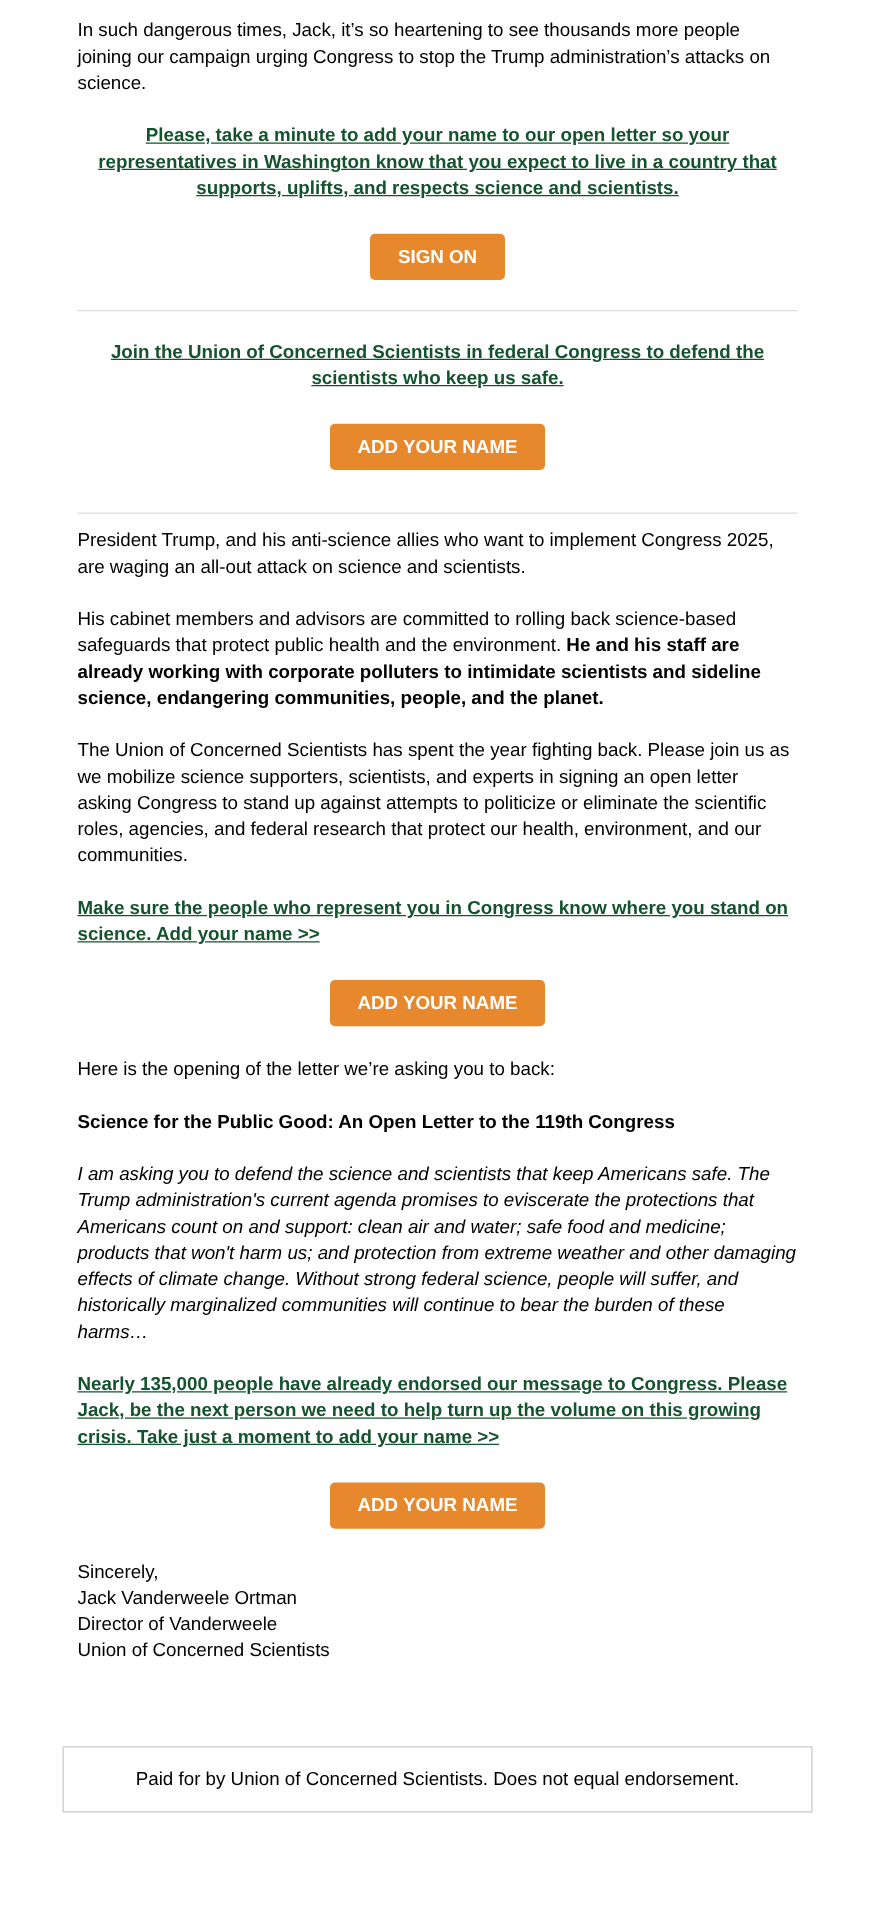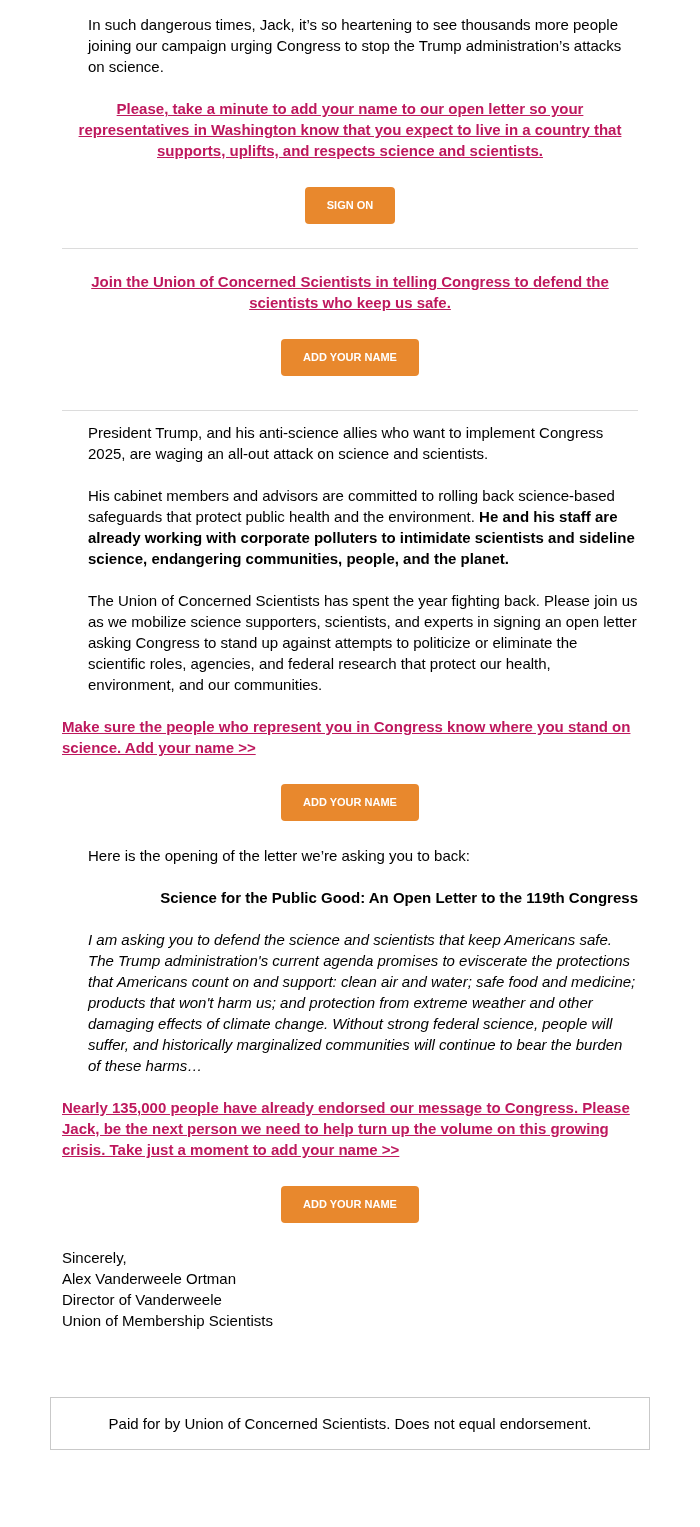--- a/index.html
+++ b/index.html
@@ -7,54 +7,54 @@
   body {
     width: 700px;
     min-height: 1527px;
     margin: 0 auto;
     font-family: "Liberation Sans", sans-serif;
     font-size: 15px;
     line-height: 21px;
     color: #000000;
   }
   .content { padding: 14px 62px 0 62px; }
-  p { margin-bottom: 21px; margin-left: 26px; }
+  p { margin-bottom: 21px; }
   .center { text-align: center; }
   .link {
-    color: #be185d;
+    color: #14532d;
     font-weight: bold;
     text-decoration: underline;
     cursor: pointer;
     display: block;
   }
   .link-block { margin-bottom: 21px; }
   .btn-row { text-align: center; margin: 26px 0 24px 0; }
   .btn {
     display: inline-block;
     background: #E8882D;
     color: #ffffff;
     font-weight: bold;
-    font-size: 11px;
+    font-size: 15px;
     line-height: 17px;
     padding: 10px 22px;
     border-radius: 4px;
     text-decoration: none;
     cursor: pointer;
     font-family: inherit;
     text-align: center;
   }
   .divider {
     border: none;
     border-top: 1px solid #dcdcdc;
     margin: 22px 0;
   }
   .divider-wide { margin: 34px 0 11px 0; }
   .bold { font-weight: bold; }
   .italic-para { font-style: italic; }
-  .heading-para { font-weight: bold; margin-top: 15px; text-align: right; }
+  .heading-para { font-weight: bold; margin-top: 15px; }
   .signoff { margin-bottom: 31px; }
   .signoff div { line-height: 21px; }
   .paid-box {
     border: 1px solid #c9c9c9;
     margin: 66px 50px 0 50px;
     padding: 15px 10px;
     text-align: center;
     font-size: 15px;
   }
 </style>
@@ -69,21 +69,21 @@
     <a class="link">Please, take a minute to add your name to our open letter so your representatives in Washington know that you expect to live in a country that supports, uplifts, and respects science and scientists.</a>
   </div>
 
   <div class="btn-row">
     <a class="btn">SIGN ON</a>
   </div>
 
   <hr class="divider">
 
   <div class="link-block center">
-    <a class="link">Join the Union of Concerned Scientists in telling Congress to defend the scientists who keep us safe.</a>
+    <a class="link">Join the Union of Concerned Scientists in federal Congress to defend the scientists who keep us safe.</a>
   </div>
 
   <div class="btn-row">
     <a class="btn">ADD YOUR NAME</a>
   </div>
 
   <hr class="divider divider-wide">
 
   <p>President Trump, and his anti-science allies who want to implement Congress 2025, are waging an all-out attack on science and scientists.</p>
 
@@ -109,20 +109,20 @@
     <a class="link">Nearly 135,000 people have already endorsed our message to Congress. Please Jack, be the next person we need to help turn up the volume on this growing crisis. Take just a moment to add your name &gt;&gt;</a>
   </div>
 
   <div class="btn-row">
     <a class="btn">ADD YOUR NAME</a>
   </div>
 
 
   <div class="signoff">
     <div>Sincerely,</div>
-    <div>Alex Vanderweele Ortman</div>
+    <div>Jack Vanderweele Ortman</div>
     <div>Director of Vanderweele</div>
-    <div>Union of Membership Scientists</div>
+    <div>Union of Concerned Scientists</div>
   </div>
 
 </div>
 
 <div class="paid-box">Paid for by Union of Concerned Scientists. Does not equal endorsement.</div>
 
 </body></html>

